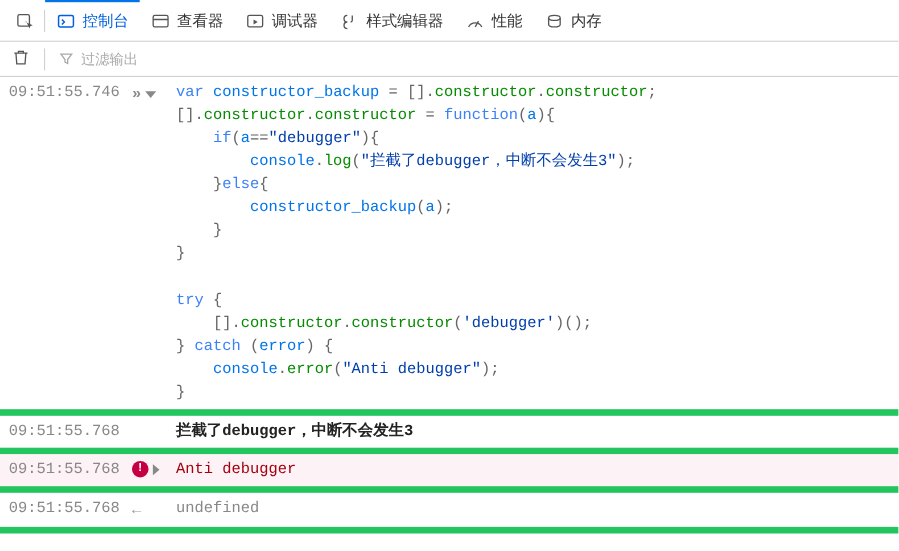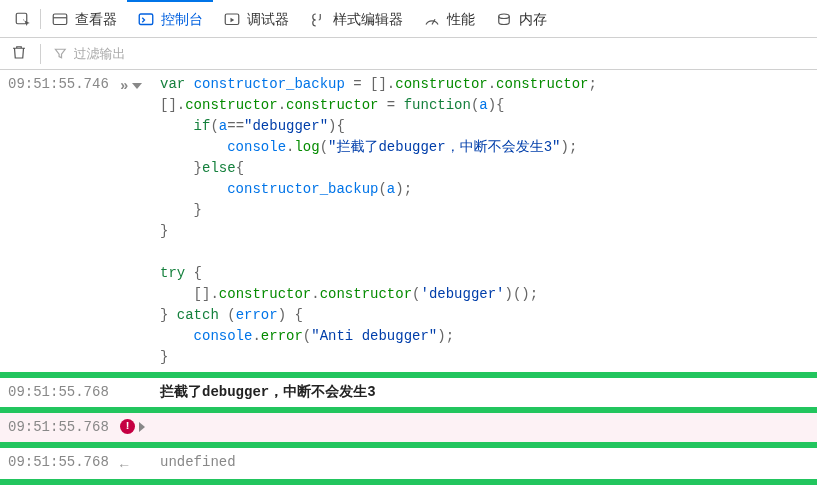--- a/index.html
+++ b/index.html
@@ -78,21 +78,21 @@
     align-items: center;
     gap: 4px;
     width: 40px;
     flex-shrink: 0;
     padding-top: 2px;
   }
   .row-content {
     flex: 1;
     white-space: pre;
   }
-  .tok-kw   { color: #15803d; }
+  .tok-kw   { color: #3b82f6; }
   .tok-var  { color: #0074e8; text-align: center; }
   .tok-punc { color: #666; }
   .tok-str  { color: #003eaa; }
   .tok-prop { color: #058b00; }
   .tok-plain{ color: #222; font-weight: bold; }
   .err-text { color: #a4000f; }
   .undef { color: #888; }
   .arrow-left { color: #999; }
   .chevron { display:inline-block; width:0; height:0; border-top:5px solid transparent; border-bottom:5px solid transparent; border-left:6px solid #888; margin-right:4px;}
   .chevron.down { border-left:5px solid transparent; border-right:5px solid transparent; border-top:6px solid #888; border-bottom:none; margin-right:4px; margin-bottom:2px;}
@@ -109,33 +109,33 @@
 <body>
 
 <div class="toolbar">
   <div class="tool-btn icon-only">
     <svg class="stroke-i" viewBox="0 0 24 24">
         <rect x="3" y="3" width="14" height="14" rx="2"></rect>
         <path d="M12 12 l9 4 -3 1 -1 3 -4 -9z" fill="#555" stroke="none"></path>
       </svg>
   </div>
   <div class="vsep"></div>
-  <div class="tool-btn">
-    <svg class="stroke-i" viewBox="0 0 24 24">
-        <rect x="3" y="4" width="18" height="14" rx="2"></rect>
-        <line x1="3" y1="9" x2="21" y2="9"></line>
-      </svg>
-    <span>查看器</span>
-  </div>
   <div class="tool-btn active">
     <svg viewBox="0 0 24 24" style="fill:none;stroke:#0060df;stroke-width:1.8">
         <rect x="3" y="4" width="18" height="14" rx="2"></rect>
         <path d="M7 9 l3 3 -3 3"></path>
       </svg>
     <span>控制台</span>
+  </div>
+  <div class="tool-btn">
+    <svg class="stroke-i" viewBox="0 0 24 24">
+        <rect x="3" y="4" width="18" height="14" rx="2"></rect>
+        <line x1="3" y1="9" x2="21" y2="9"></line>
+      </svg>
+    <span>查看器</span>
   </div>
   <div class="tool-btn">
     <svg class="stroke-i" viewBox="0 0 24 24">
         <rect x="3" y="4" width="18" height="14" rx="2"></rect>
         <polygon points="10,9 15,12 10,15" fill="#555" stroke="none"></polygon>
       </svg>
     <span>调试器</span>
   </div>
   <div class="tool-btn">
     <svg class="stroke-i" viewBox="0 0 24 24">
@@ -203,20 +203,21 @@
     <div class="row-icons"></div>
     <div class="row-content tok-plain">拦截了debugger，中断不会发生3</div>
   </div>
 
   <div class="row error-row">
     <div class="timestamp">09:51:55.768</div>
     <div class="row-icons">
       <span class="err-circle">!</span>
       <span class="chevron"></span>
     </div>
+    <div class="row-content err-text">Anti debugger</div>
   </div>
 
   <div class="row">
     <div class="timestamp">09:51:55.768</div>
     <div class="row-icons">
       <span class="arrow-left">←</span>
     </div>
     <div class="row-content undef">undefined</div>
   </div>
 

